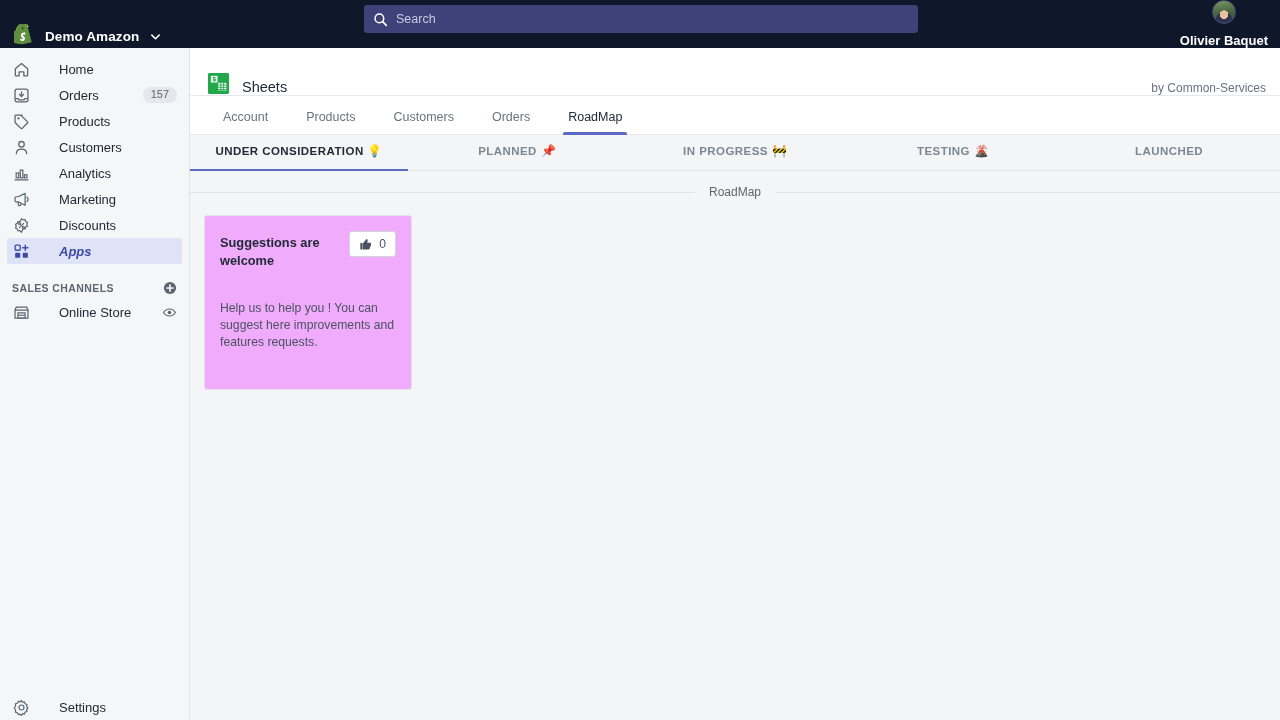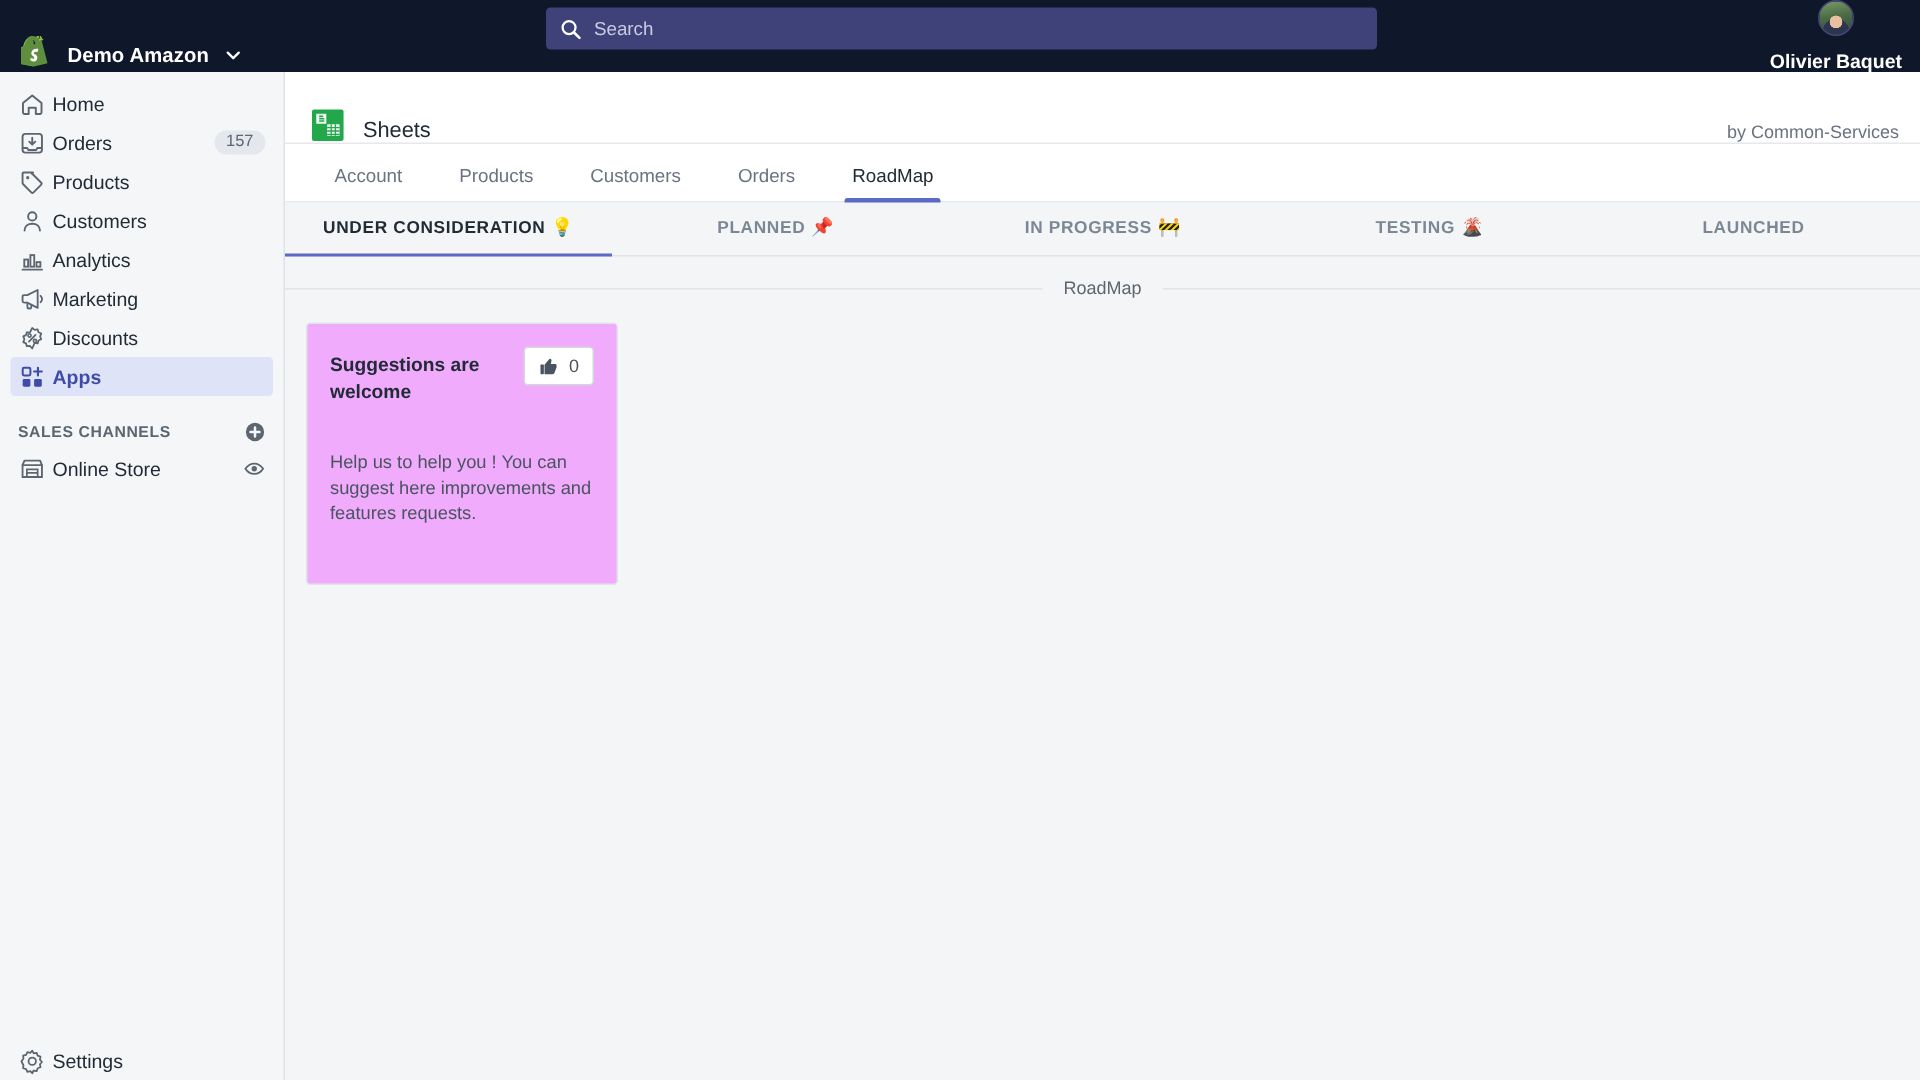--- a/index.html
+++ b/index.html
@@ -84,31 +84,31 @@
     border-right: 1px solid #dfe3e8;
     position: relative;
     padding-top: 8px;
   }
   .nav-item {
     display: flex; align-items: center;
     height: 26px;
     margin: 0 7px;
     padding: 0 5px;
     border-radius: 3px;
-    gap: 4px;
+    gap: 28px;
     cursor: pointer;
     position: relative;
   }
   .nav-item .ic { width: 19px; height: 19px; flex: none; display:block; }
   .nav-item .lbl {
     font-size: 13px; color: #212b36;
     white-space: nowrap;
   }
   .nav-item.active { background: #dfe3f7; }
-  .nav-item.active .lbl { color: #3e4ba8; font-weight: bold; }
+  .nav-item.active .lbl { color: #3e4ba8; font-weight: bold; font-style: italic; }
   .badge {
     margin-left: auto;
     background: #e4e7ec; color: #5c6670;
     font-size: 11px;
     border-radius: 9px;
     padding: 1px 8px 2px 8px;
     line-height: 13px;
   }
   .nav-gap { height: 13px; }
   .section-head {

